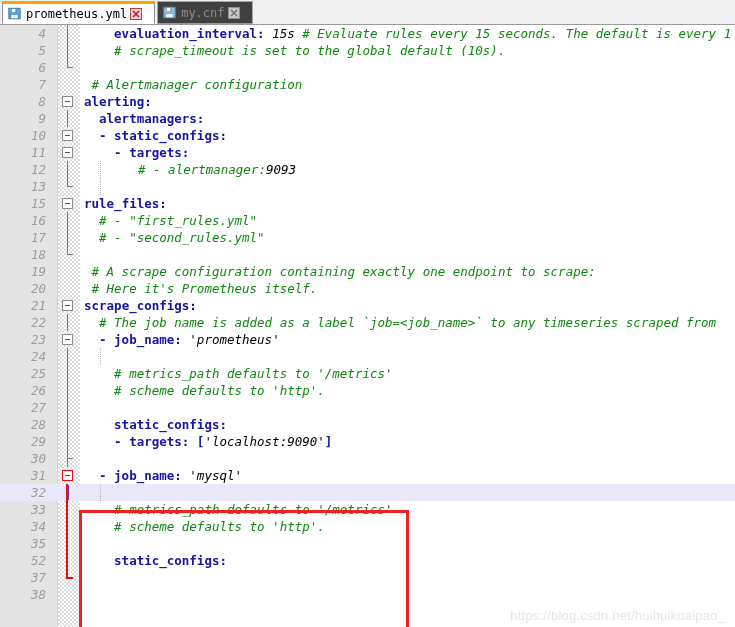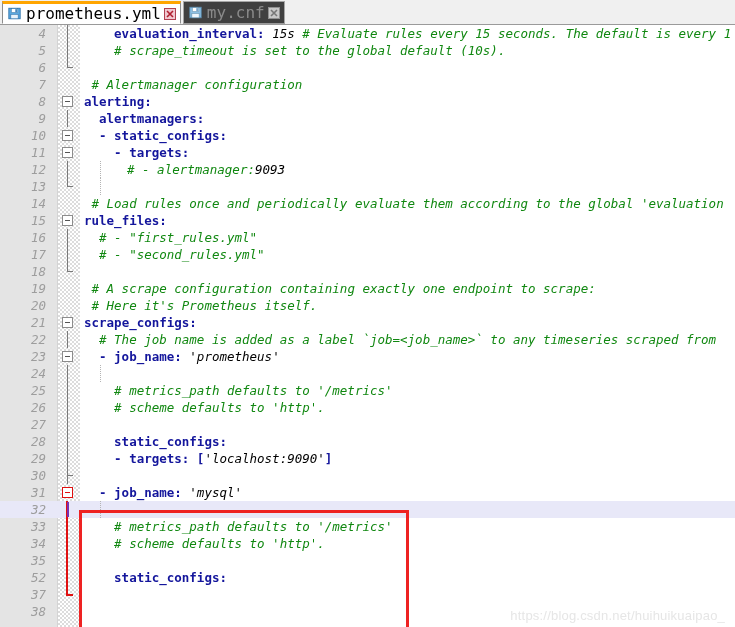--- a/index.html
+++ b/index.html
@@ -32,24 +32,24 @@
     display: flex;
     align-items: flex-end;
     padding-left: 2px;
   }
   .tab {
     position: relative;
     display: flex;
     align-items: center;
     height: 23px;
     box-sizing: border-box;
-    padding: 0 4px 0 5px;
+    padding: 0 12px 0 5px;
     margin-right: 2px;
     font-family: "DejaVu Sans Mono", "Liberation Mono", monospace;
-    font-size: 16px;
+    font-size: 12px;
     cursor: default;
     user-select: none;
   }
   .tab.active {
     background: #ffffff;
     border: 1px solid #8d8d8d;
     border-top: 3px solid #ffa500;
     border-bottom: 1px solid #ffffff;
     color: #000000;
     z-index: 3;
@@ -307,23 +307,22 @@
     <div class="fold-bg"></div>
     <div class="lines" id="lines">
         <div class="line"><span class="ln">4</span><span class="fold-line"></span><span class="code" style="left: 114.08px;"><span class="kw">evaluation_interval: </span><span class="val">15s </span><span class="cm"># Evaluate rules every 15 seconds. The default is every 1</span></span></div>
         <div class="line"><span class="ln">5</span><span class="fold-line"></span><span class="code" style="left: 114.08px;"><span class="cm"># scrape_timeout is set to the global default (10s).</span></span></div>
         <div class="line"><span class="ln">6</span><span class="fold-end"></span></div>
         <div class="line"><span class="ln">7</span><span class="code" style="left: 91.52px;"><span class="cm"># Alertmanager configuration</span></span></div>
         <div class="line"><span class="ln">8</span><span class="fold-box"></span><span class="code" style="left: 84px;"><span class="kw">alerting:</span></span></div>
         <div class="line"><span class="ln">9</span><span class="fold-line"></span><span class="code" style="left: 99.04px;"><span class="kw">alertmanagers:</span></span></div>
         <div class="line"><span class="ln">10</span><span class="fold-box"></span><span class="code" style="left: 99.04px;"><span class="kw">- static_configs:</span></span></div>
         <div class="line"><span class="ln">11</span><span class="fold-box"></span><span class="code" style="left: 114.08px;"><span class="kw">- targets:</span></span></div>
-        <div class="line"><span class="ln">12</span><span class="fold-line"></span><span class="guide" style="left: 100px;"></span><span class="code" style="left: 127px; text-align: right;"><span class="cm"># - alertmanager:</span><span class="val">9093</span></span></div>
+        <div class="line"><span class="ln">12</span><span class="fold-line"></span><span class="guide" style="left: 100px;"></span><span class="code" style="left: 138px; text-align: right;"><span class="cm"># - alertmanager:</span><span class="val">9093</span></span></div>
         <div class="line"><span class="ln">13</span><span class="fold-end"></span><span class="guide" style="left: 100px;"></span></div>
-        <div class="line"><span class="ln">14</span><span class="code" style="left: 91.52px;"><span class="cm"># Load rules once and periodically evaluate them according to the global 'evaluation</span></span></div>
         <div class="line"><span class="ln">15</span><span class="fold-box"></span><span class="code" style="left: 84px;"><span class="kw">rule_files:</span></span></div>
         <div class="line"><span class="ln">16</span><span class="fold-line"></span><span class="code" style="left: 99.04px;"><span class="cm"># - "first_rules.yml"</span></span></div>
         <div class="line"><span class="ln">17</span><span class="fold-line"></span><span class="code" style="left: 99.04px;"><span class="cm"># - "second_rules.yml"</span></span></div>
         <div class="line"><span class="ln">18</span><span class="fold-end"></span></div>
         <div class="line"><span class="ln">19</span><span class="code" style="left: 91.52px;"><span class="cm"># A scrape configuration containing exactly one endpoint to scrape:</span></span></div>
         <div class="line"><span class="ln">20</span><span class="code" style="left: 91.52px;"><span class="cm"># Here it's Prometheus itself.</span></span></div>
         <div class="line"><span class="ln">21</span><span class="fold-box"></span><span class="code" style="left: 84px;"><span class="kw">scrape_configs:</span></span></div>
         <div class="line"><span class="ln">22</span><span class="fold-line"></span><span class="code" style="left: 99.04px;"><span class="cm"># The job name is added as a label `job=&lt;job_name&gt;` to any timeseries scraped from</span></span></div>
         <div class="line"><span class="ln">23</span><span class="fold-box"></span><span class="code" style="left: 99.04px;"><span class="kw">- job_name: </span><span class="val">'prometheus'</span></span></div>
         <div class="line"><span class="ln">24</span><span class="fold-line"></span><span class="guide" style="left: 100px;"></span></div>

